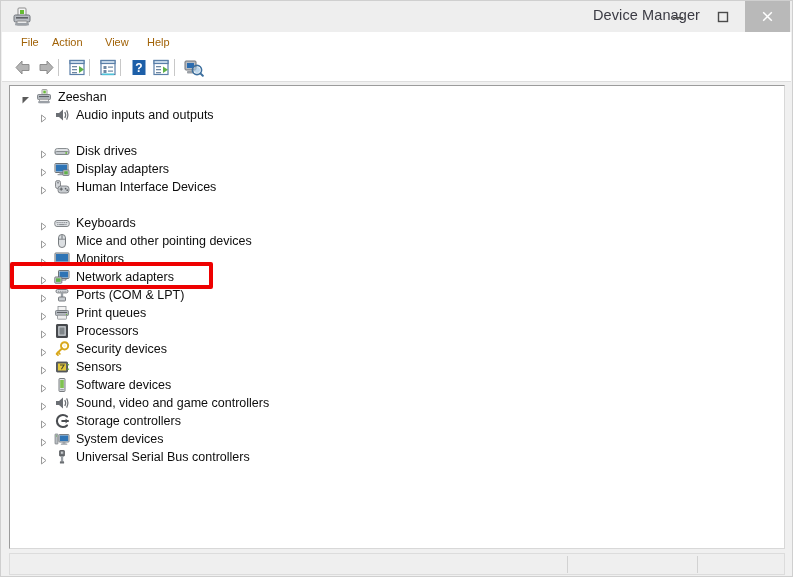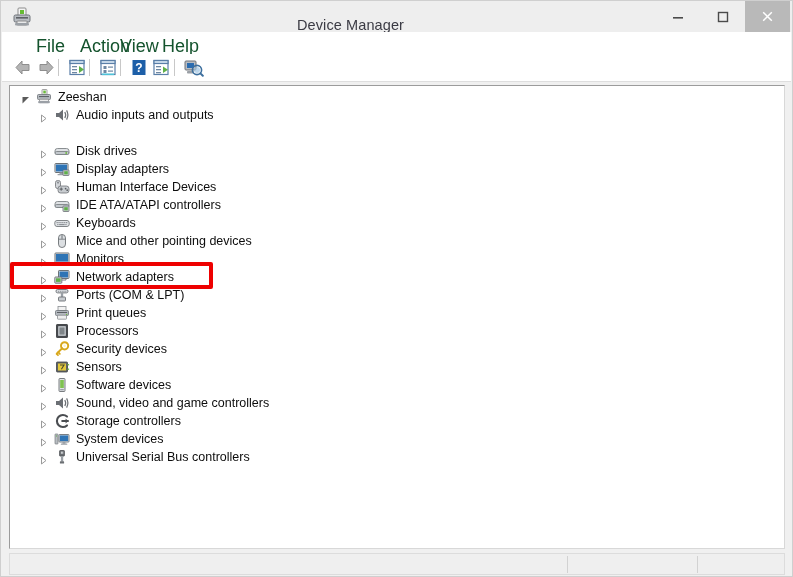--- a/index.html
+++ b/index.html
@@ -31,23 +31,23 @@
     width: 791px; height: 31px;
     background: #eeeeee;
   }
   #win-icon {
     position: absolute;
     left: 10px; top: 5px;
     width: 22px; height: 22px;
   }
   #title-text {
     position: absolute;
-    left: 0; top: 16px;
+    left: 0; top: 6px;
     width: 699px;
-    text-align: center;
+    text-align: right;
     font-size: 14.5px;
     color: #3b3b44;
     letter-spacing: 0.1px;
     pointer-events: none;
   }
   .caption-btn {
     position: absolute;
     top: 0;
     height: 31px;
     width: 45px;
@@ -67,26 +67,25 @@
   #menubar {
     position: absolute;
     left: 1px; top: 31px;
     width: 789px; height: 22px;
     background: #ffffff;
     border-bottom: 1px solid #e2e2e2;
   }
   .menu-item {
     position: absolute;
     top: 3px;
-    font-size: 18px;
-    color: #14532d;
+    font-size: 11px;
+    color: #a16207;
     padding: 1px 5px;
     cursor: default;
     white-space: nowrap;
-    margin-left: 15px;
   }
 
   
   #toolbar {
     position: absolute;
     left: 1px; top: 53px;
     width: 789px; height: 27px;
     background: #ffffff;
     border-bottom: 1px solid #dedede;
   }
@@ -221,21 +220,21 @@
       <span class="cap-glyph">
         <svg width="13" height="13" viewBox="0 0 13 13">
           <path d="M2.2 2.2 L10.8 10.8 M10.8 2.2 L2.2 10.8" stroke="#ffffff" stroke-width="1.5"></path>
         </svg>
       </span>
     </div>
   </div>
 
   <div id="menubar">
     <div class="menu-item" style="left:14px">File</div>
-    <div class="menu-item" style="left:58px">Action</div>
+    <div class="menu-item" style="left:45px">Action</div>
     <div class="menu-item" style="left:98px">View</div>
     <div class="menu-item" style="left:140px">Help</div>
   </div>
 
   <div id="toolbar">
 
     <div class="tb-btn" style="left:10px">
       <span>
         <svg width="22" height="21" viewBox="0 0 22 21">
           <path d="M10 4 L4 10.5 L10 17 L10 13.5 L17 13.5 L17 7.5 L10 7.5 Z" fill="#b4b4b4" stroke="#8e8e8e" stroke-width="1" stroke-linejoin="round"></path>
@@ -409,36 +408,20 @@
             <rect x="2" y="3.5" width="11" height="7" fill="#2e74b5"></rect>
             <rect x="5.5" y="11.5" width="4" height="1.6" fill="#9aa0a6"></rect>
             <rect x="3.5" y="13" width="8" height="1.2" rx="0.5" fill="#9aa0a6"></rect>
             <rect x="9" y="9" width="6" height="5.5" rx="0.6" fill="#cfd3d7" stroke="#6b7074" stroke-width="0.8"></rect>
             <rect x="10.2" y="10.2" width="3.6" height="3.2" fill="#5fb04a"></rect>
           </svg>
         </span>
         <span class="tlabel" style="left:66px">Display adapters</span>
       </div>
 
-      <div class="trow" style="top:110px">
-        <span class="twist" style="left:28px">
-          <svg width="11" height="11" viewBox="0 0 11 11">
-              <path d="M3.5 2 L8 5.5 L3.5 9 Z" fill="none" stroke="#9a9a9a" stroke-width="1"></path>
-            </svg>
-        </span>
-        <span class="ticon" style="left:44px">
-          <svg width="16" height="16" viewBox="0 0 16 16">
-            <rect x="1" y="4.5" width="14" height="6" rx="2.4" fill="#dfe2e5" stroke="#7e8387" stroke-width="0.9"></rect>
-            <rect x="1" y="7.5" width="14" height="3" rx="1.6" fill="#c3c8cd" stroke="#7e8387" stroke-width="0.9"></rect>
-            <rect x="9" y="9" width="6" height="5.5" rx="0.6" fill="#cfd3d7" stroke="#6b7074" stroke-width="0.8"></rect>
-            <rect x="10.2" y="10.2" width="3.6" height="3.2" fill="#5fb04a"></rect>
-          </svg>
-        </span>
-        <span class="tlabel" style="left:66px">IDE ATA/ATAPI controllers</span>
-      </div>
 
       <div class="trow" style="top:128px">
         <span class="twist" style="left:28px">
           <svg width="11" height="11" viewBox="0 0 11 11">
               <path d="M3.5 2 L8 5.5 L3.5 9 Z" fill="none" stroke="#9a9a9a" stroke-width="1"></path>
             </svg>
         </span>
         <span class="ticon" style="left:44px">
           <svg width="16" height="16" viewBox="0 0 16 16">
             <rect x="0.8" y="5.5" width="14.4" height="6" rx="2.2" fill="#e3e6e9" stroke="#75797d" stroke-width="0.9"></rect>

